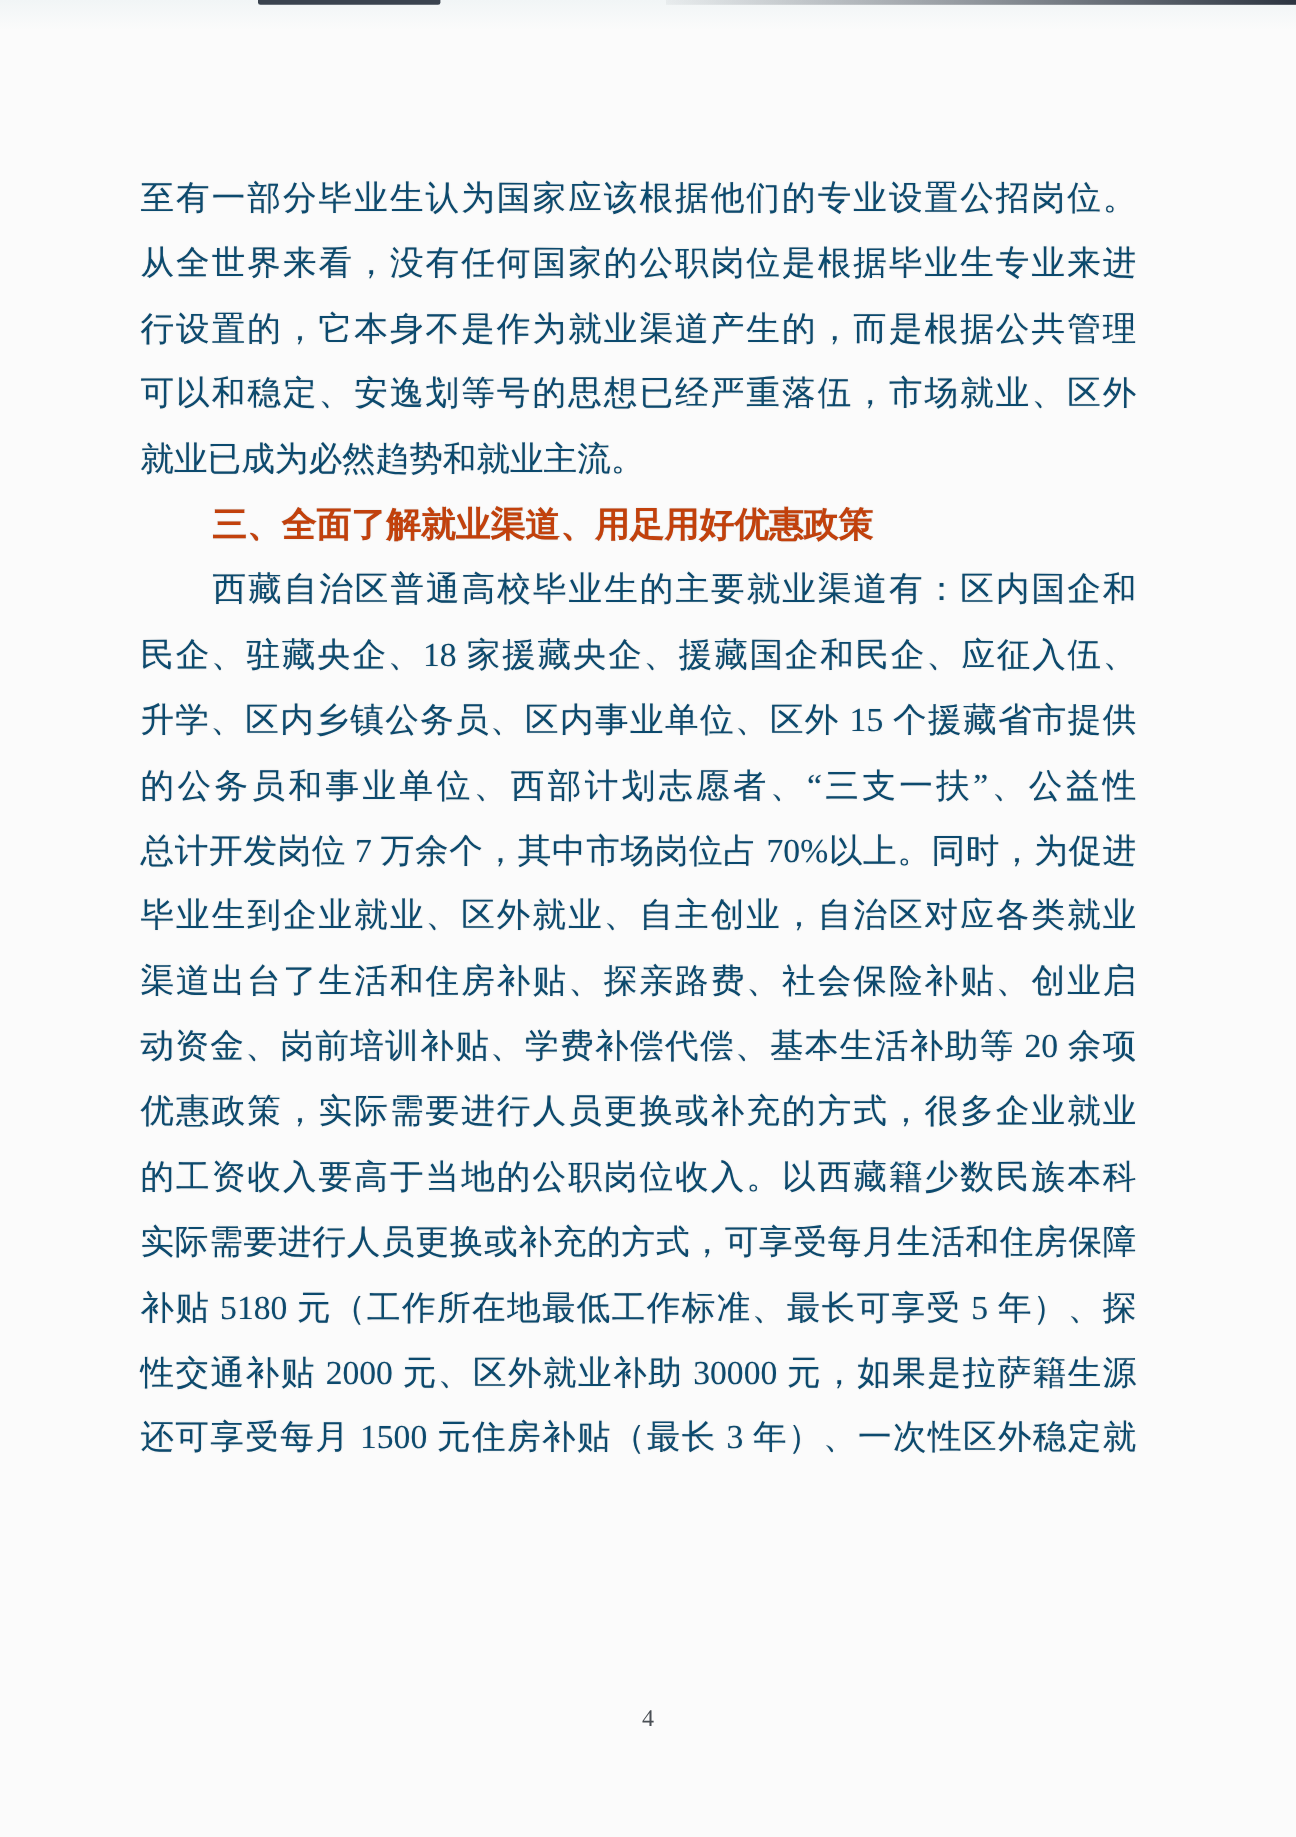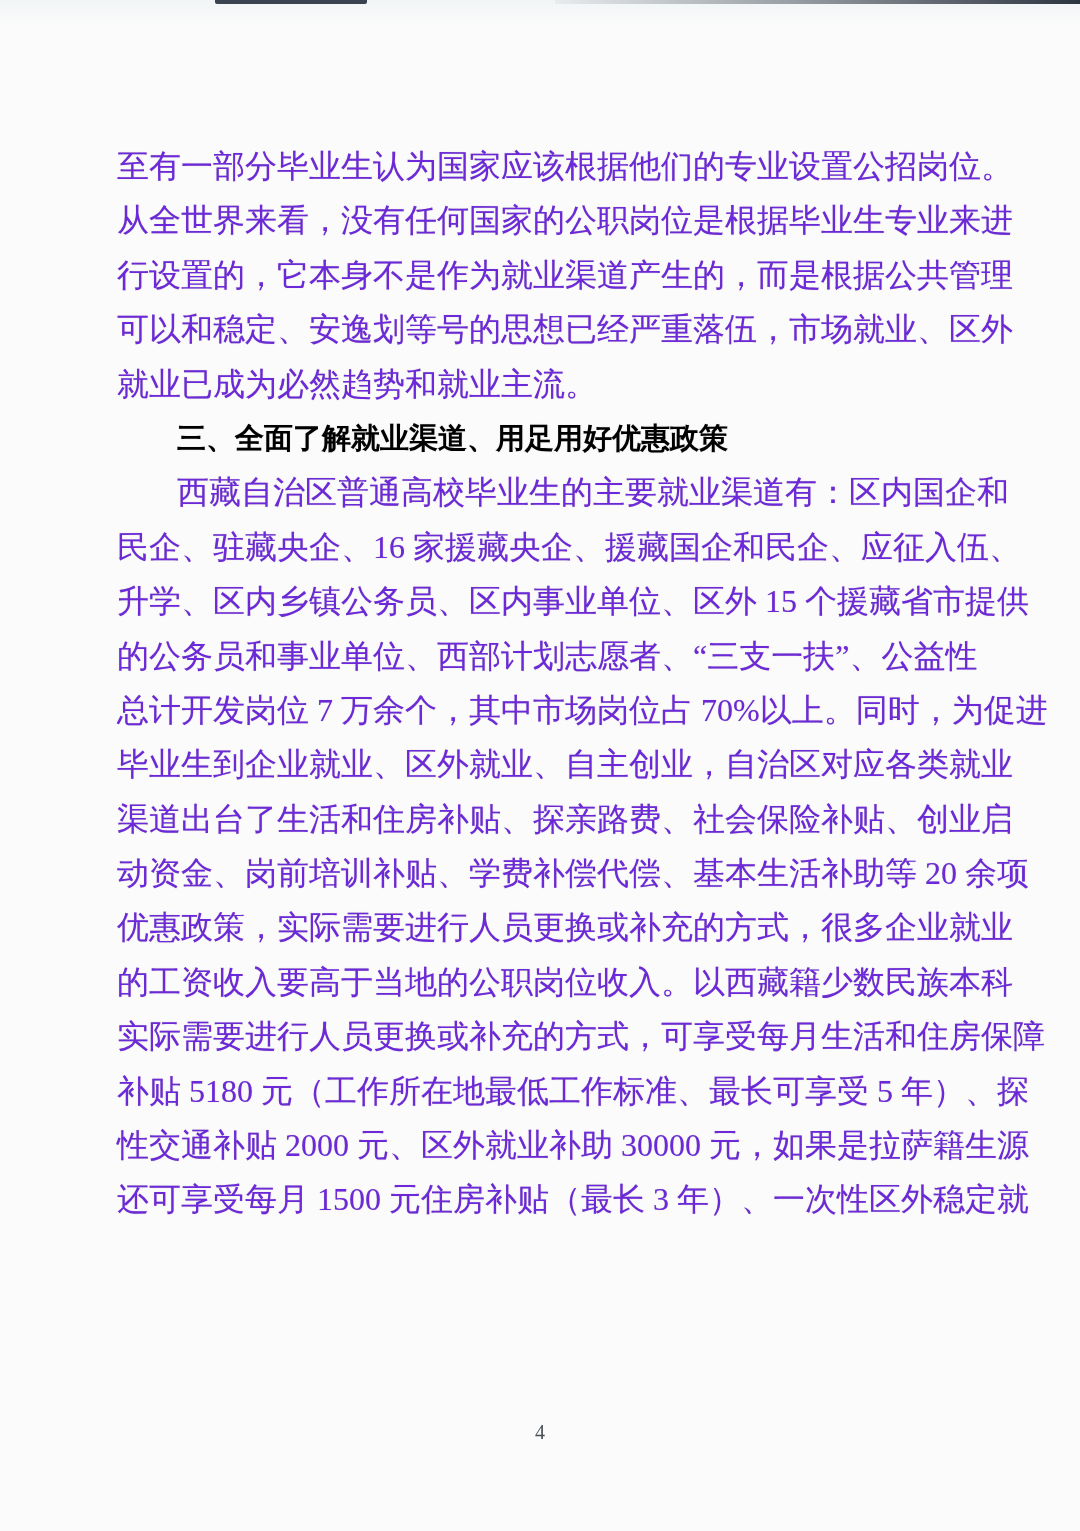--- a/index.html
+++ b/index.html
@@ -37,39 +37,39 @@
   }
   .text-block {
     position: absolute;
     top: 139px;
     left: 117px;
     width: 830px;
   }
   .line {
     height: 54.4px;
     line-height: 54.4px;
-    font-size: 32px;
-    color: #6d28d9;
+    font-size: 28px;
+    color: #0c4a6e;
     text-shadow: 0 0 1px rgba(60, 65, 71, 0.35);
     text-align: justify;
     text-align-last: justify;
     white-space: nowrap;
   }
   .line.no-justify {
     text-align: right;
     text-align-last: left;
   }
   .line.indent {
     text-indent: 60px;
   }
   .line.heading {
     font-family: "Liberation Sans", "DejaVu Sans", sans-serif;
     font-weight: bold;
     font-size: 29px;
-    color: #000000;
+    color: #c2410c;
     text-align: left;
     text-align-last: left;
     text-indent: 60px;
     text-shadow: 0 0 1px rgba(51, 55, 60, 0.3);
   }
   .page-footer {
     position: absolute;
     top: 1418px;
     left: 0;
     width: 1080px;
@@ -94,21 +94,21 @@
 
     <div class="line">至有一部分毕业生认为国家应该根据他们的专业设置公招岗位。</div>
     <div class="line">从全世界来看，没有任何国家的公职岗位是根据毕业生专业来进</div>
     <div class="line">行设置的，它本身不是作为就业渠道产生的，而是根据公共管理</div>
     <div class="line">可以和稳定、安逸划等号的思想已经严重落伍，市场就业、区外</div>
     <div class="line no-justify">就业已成为必然趋势和就业主流。</div>
 
     <div class="line heading">三、全面了解就业渠道、用足用好优惠政策</div>
 
     <div class="line indent">西藏自治区普通高校毕业生的主要就业渠道有：区内国企和</div>
-    <div class="line">民企、驻藏央企、16 家援藏央企、援藏国企和民企、应征入伍、</div>
+    <div class="line">民企、驻藏央企、18 家援藏央企、援藏国企和民企、应征入伍、</div>
     <div class="line">升学、区内乡镇公务员、区内事业单位、区外 15 个援藏省市提供</div>
     <div class="line">的公务员和事业单位、西部计划志愿者、“三支一扶”、公益性</div>
     <div class="line">总计开发岗位 7 万余个，其中市场岗位占 70%以上。同时，为促进</div>
     <div class="line">毕业生到企业就业、区外就业、自主创业，自治区对应各类就业</div>
     <div class="line">渠道出台了生活和住房补贴、探亲路费、社会保险补贴、创业启</div>
     <div class="line">动资金、岗前培训补贴、学费补偿代偿、基本生活补助等 20 余项</div>
     <div class="line">优惠政策，实际需要进行人员更换或补充的方式，很多企业就业</div>
     <div class="line">的工资收入要高于当地的公职岗位收入。以西藏籍少数民族本科</div>
     <div class="line">实际需要进行人员更换或补充的方式，可享受每月生活和住房保障</div>
     <div class="line">补贴 5180 元（工作所在地最低工作标准、最长可享受 5 年）、探</div>

